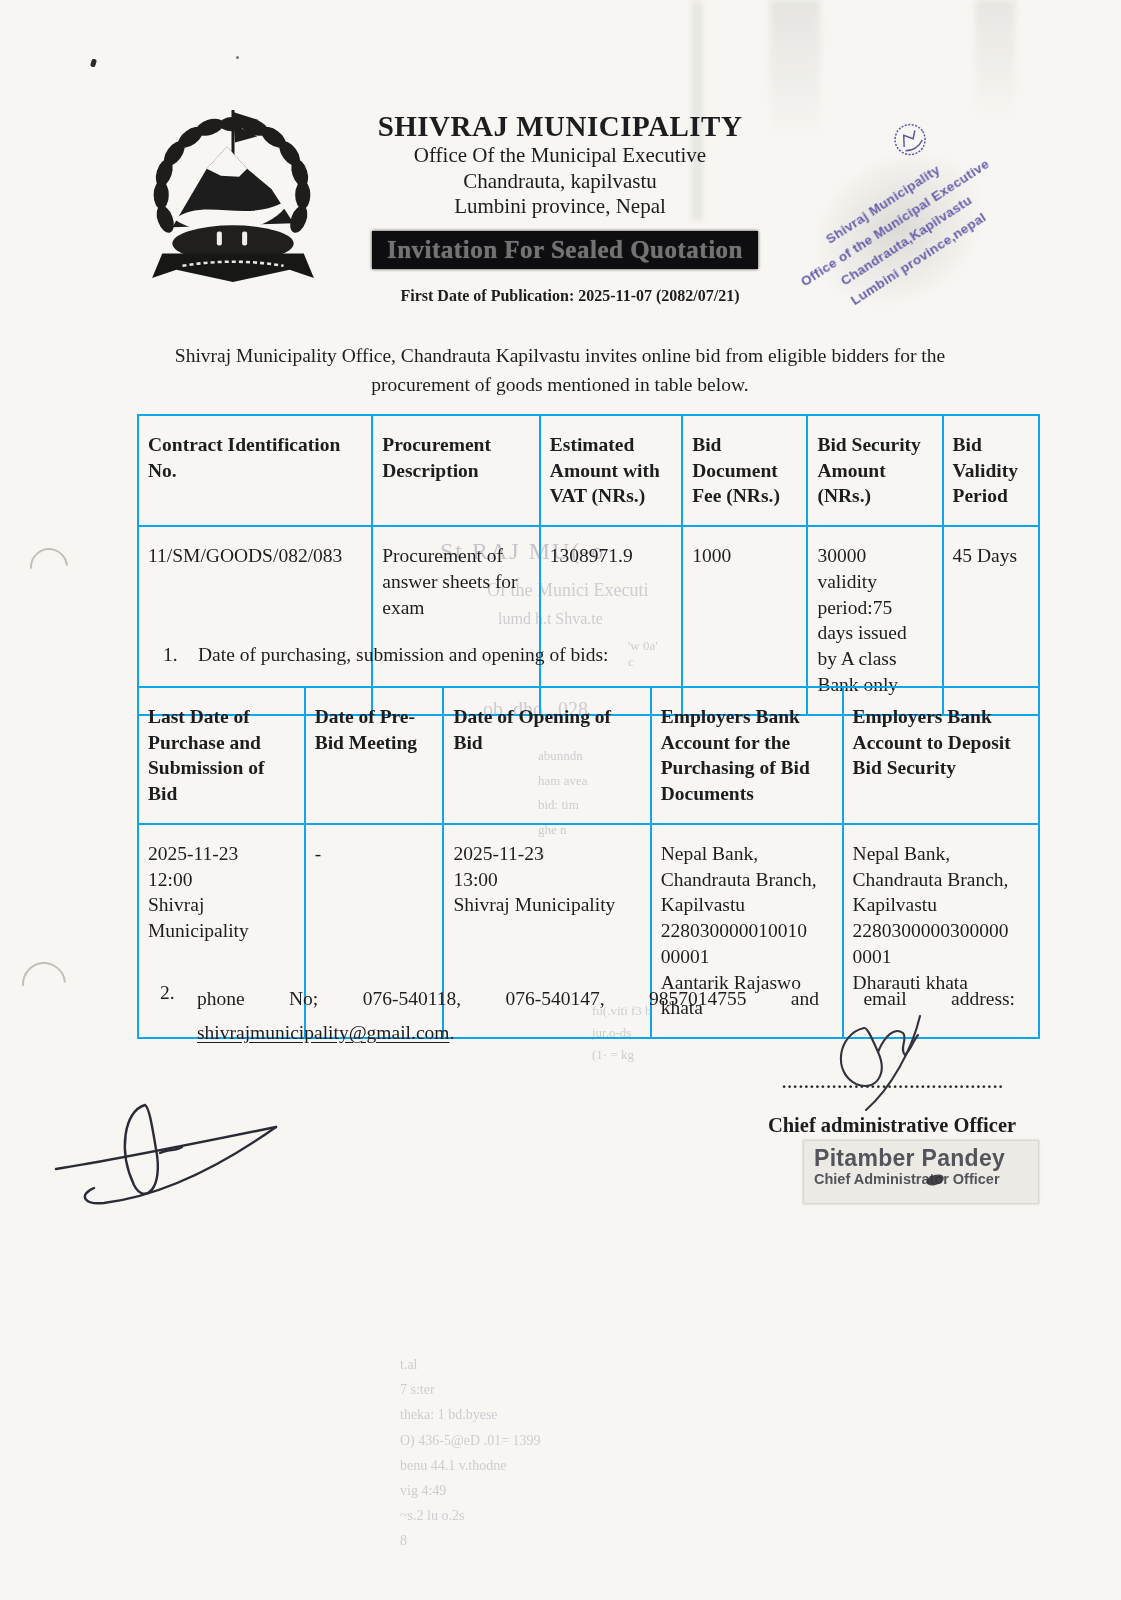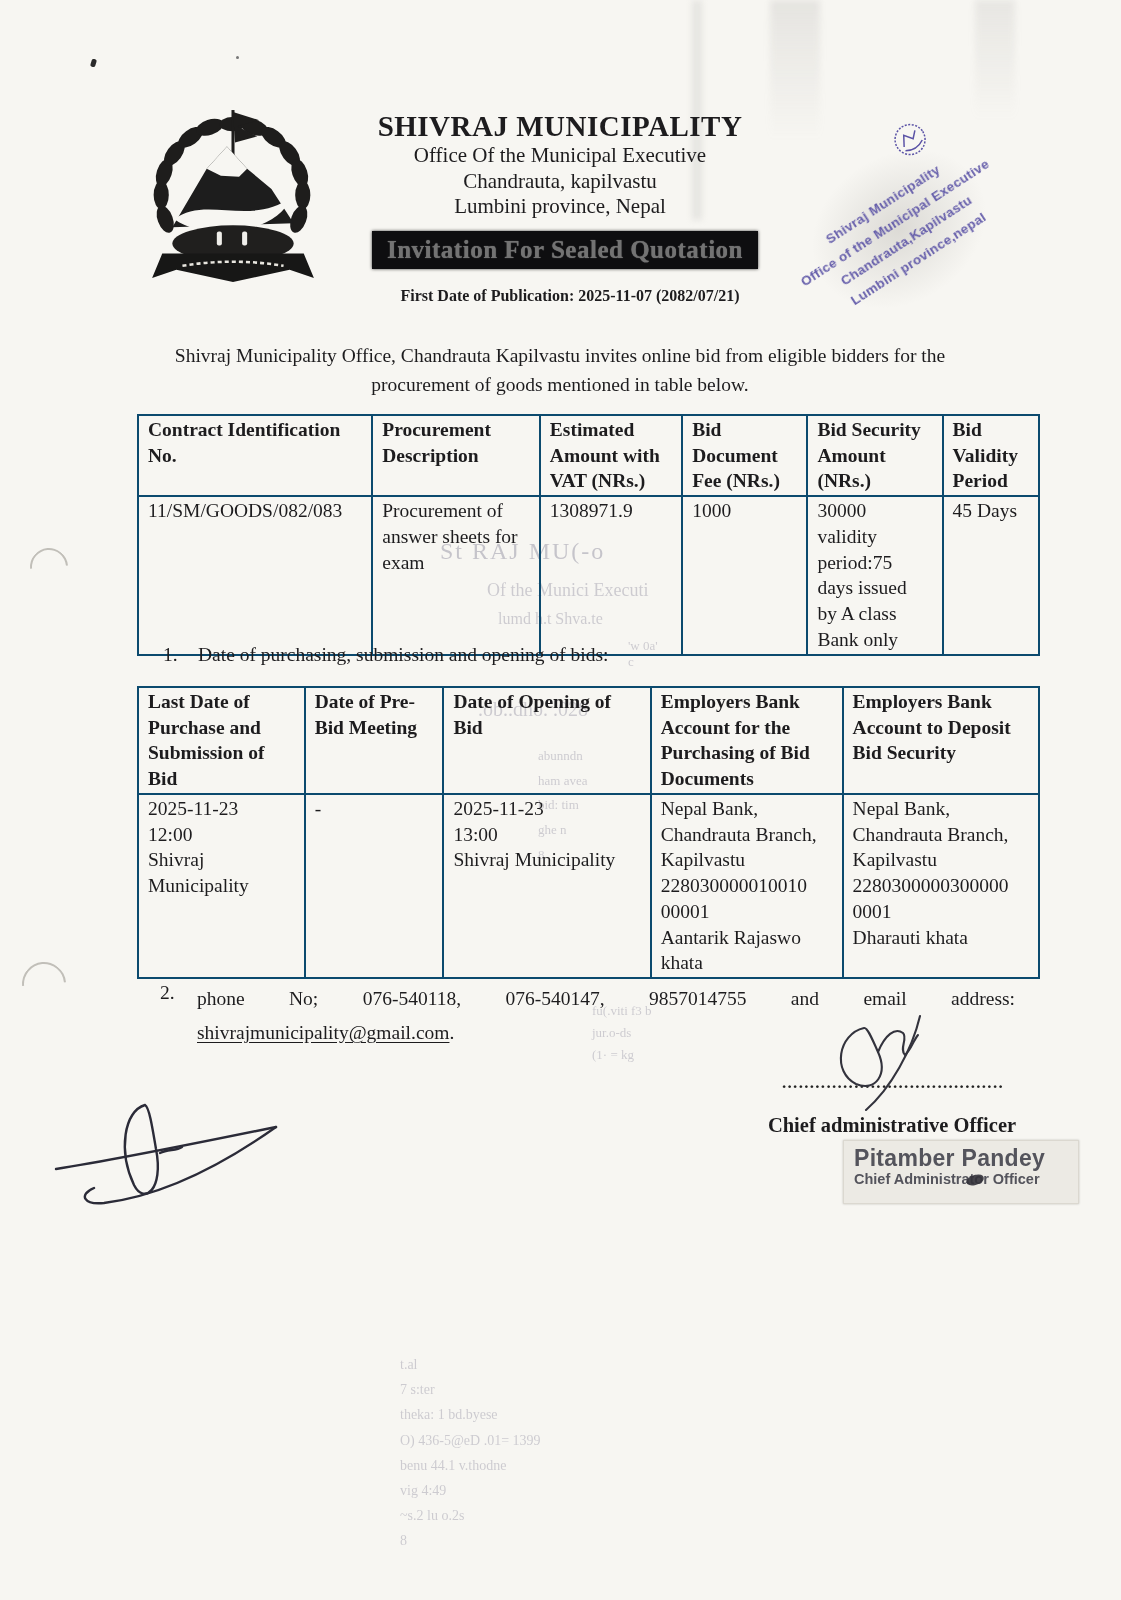--- a/index.html
+++ b/index.html
@@ -38,21 +38,21 @@
   .round-stamp .lines{position:relative; margin-top:44px;
     font-family:"Liberation Sans", sans-serif; font-weight:bold;
     color:#5b53a6; font-size:13.5px; line-height:1.6; letter-spacing:.3px;
     filter:blur(.3px); opacity:.92;}
   .stamp-emblem{position:absolute; right:30px; top:-8px;}
 
   
   table.doc{position:absolute; border-collapse:collapse; table-layout:fixed;
     width:903px; left:137px; z-index:2; background:transparent;}
   table.doc th, table.doc td{
-    border:2px solid #0c4a6e; padding:1px 9px; vertical-align:top;
+    border:2px solid #0ea5e9; padding:16px 9px; vertical-align:top;
     font-size:19.5px; line-height:1.32; text-align:left; white-space:pre-line;
   }
   table.doc th{font-weight:bold;}
   #tbl1{top:414px;} #tbl1 th{height:74px;} #tbl1 td{height:136px;}
   #tbl2{top:686px;} #tbl2 th{height:90px;} #tbl2 td{height:176px;}
   td.c{text-align:center;}
   td.dash{text-align:center; padding-top:88px;}
 
   
   .note-num{font-size:19.5px; z-index:3;}
@@ -64,21 +64,21 @@
 
   
   .dotted-line{left:782px; top:1073px; width:252px; font-size:17px;
     font-weight:bold; letter-spacing:1.3px; color:#222; z-index:3; overflow:hidden; white-space:nowrap;}
   .cao-sig{left:812px; top:1006px; z-index:4;}
   .left-sig{left:48px; top:1091px; z-index:4;}
   .sig-title{left:748px; top:1114px; width:288px; text-align:center;
     font-size:20.5px; font-weight:bold; z-index:3;}
   .name-stamp{left:803px; top:1140px; width:216px; height:56px;
     background:#eceae4; border:1px solid #dbd8d0; box-shadow:0 0 2px rgba(120,120,115,.4);
-    font-family:"Liberation Sans", sans-serif; color:#54545c; padding:4px 8px 2px 10px; z-index:3;margin-left:40px;}
+    font-family:"Liberation Sans", sans-serif; color:#54545c; padding:4px 8px 2px 10px; z-index:3;}
   .name-stamp .nm{font-size:23px; font-weight:bold; letter-spacing:.3px; line-height:26px;}
   .name-stamp .tt{font-size:14.5px; font-weight:bold; line-height:17px; position:relative;}
   .name-stamp .blot{position:absolute; left:112px; top:4px; width:18px; height:10px;
     background:#33323a; border-radius:60% 40% 55% 45%; transform:rotate(-12deg); opacity:.9;}
 
   
   .ghost{position:absolute; color:#7d7a90; opacity:.34; filter:blur(.5px);
     white-space:pre-line; z-index:1; font-family:"Liberation Serif", serif;}
   .arc{position:absolute; border:2px solid rgba(140,136,128,.5); border-radius:50%;
     border-bottom-color:transparent; border-right-color:transparent;

